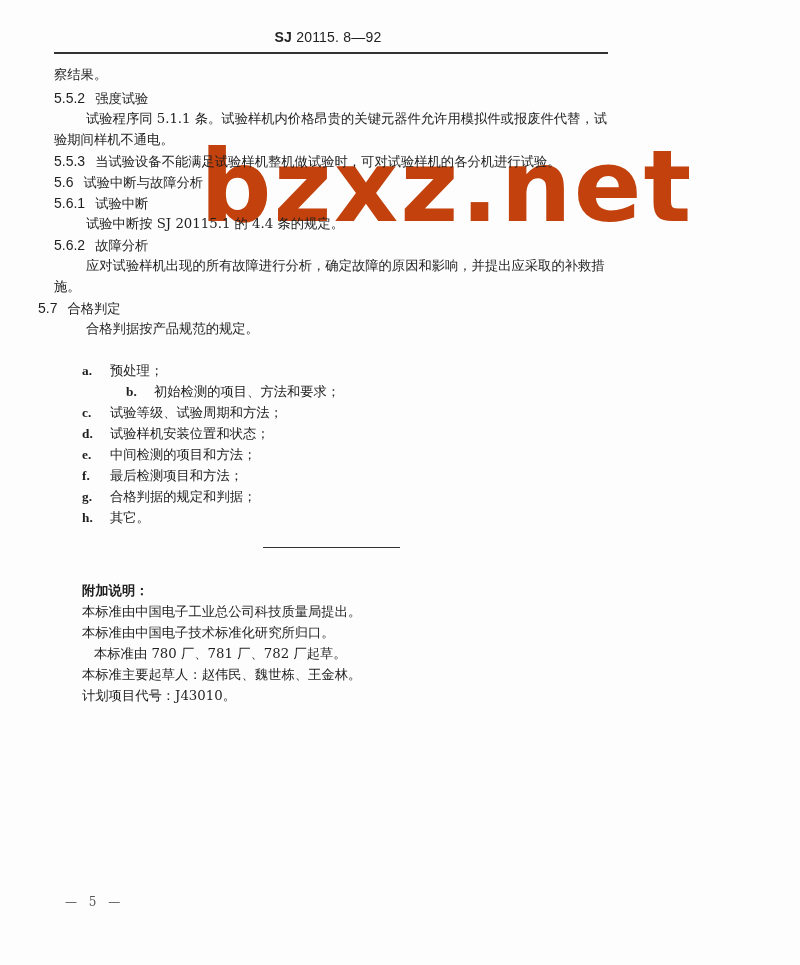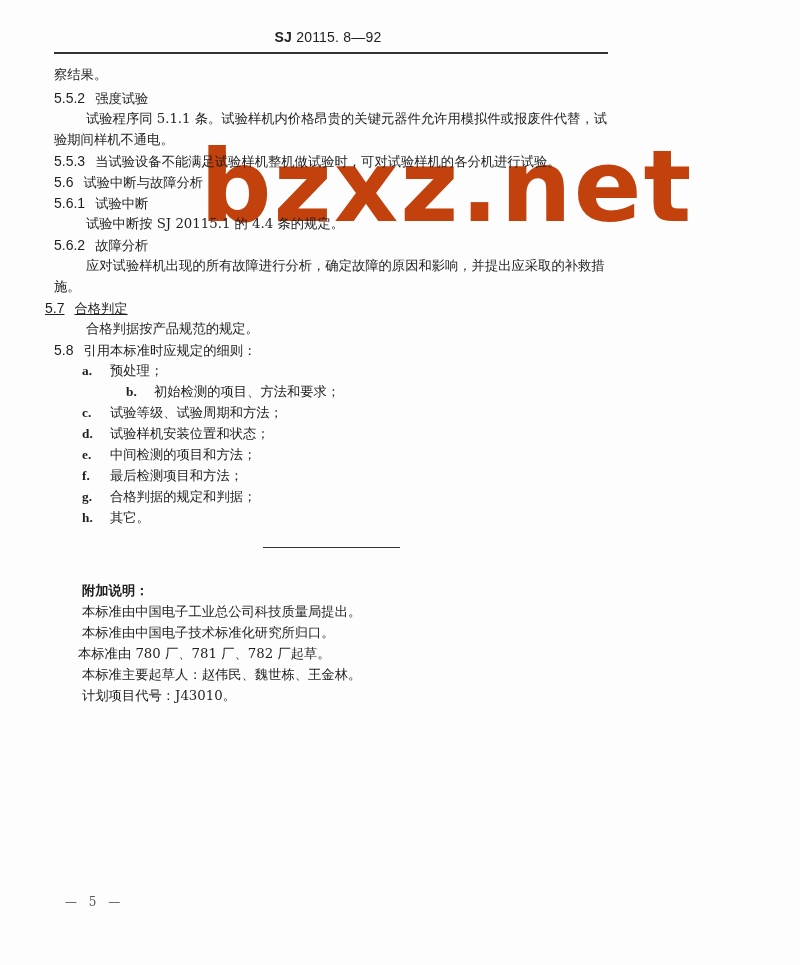--- a/index.html
+++ b/index.html
@@ -52,28 +52,25 @@
     <span class="num">5.6.1</span><span>试验中断</span>
   </div>
   <div class="line" style="left:86px; top:215px;">试验中断按 SJ 20115.1 的 4.4 条的规定。</div>
 
   <div class="line" style="left:54px; top:236px;">
     <span class="num">5.6.2</span><span>故障分析</span>
   </div>
   <div class="line" style="left:86px; top:257px;">应对试验样机出现的所有故障进行分析，确定故障的原因和影响，并提出应采取的补救措</div>
   <div class="line" style="left:54px; top:278px;">施。</div>
 
-  <div class="line" style="left:45px; top:299px;text-decoration:underline;">
+  <div class="line" style="left:38px; top:299px;">
     <span class="num">5.7</span><span>合格判定</span>
   </div>
   <div class="line" style="left:86px; top:320px;">合格判据按产品规范的规定。</div>
 
-  <div class="line" style="left:54px; top:341px;">
-    <span class="num">5.8</span><span>引用本标准时应规定的细则：</span>
-  </div>
 
   <div class="line" style="left:82px; top:362px;">
     <span class="item-label">a.</span><span>预处理；</span>
   </div>
   <div class="line" style="left:82px; top:383px;padding-left:44px;">
     <span class="item-label">b.</span><span>初始检测的项目、方法和要求；</span>
   </div>
   <div class="line" style="left:82px; top:425px;">
     <span class="item-label">d.</span><span>试验样机安装位置和状态；</span>
   </div>
@@ -91,18 +88,18 @@
   </div>
   <div class="line" style="left:82px; top:509px;">
     <span class="item-label">h.</span><span>其它。</span>
   </div>
 
   <div class="divider"></div>
 
   <div class="line bold" style="left:82px; top:582px;">附加说明：</div>
   <div class="line" style="left:82px; top:624px;">本标准由中国电子技术标准化研究所归口。</div>
   <div class="line" style="left:82px; top:603px;">本标准由中国电子工业总公司科技质量局提出。</div>
-  <div class="line" style="left:78px; top:645px;">本标准由 780 厂、781 厂、782 厂起草。</div>
+  <div class="line" style="left:94px; top:645px;">本标准由 780 厂、781 厂、782 厂起草。</div>
   <div class="line" style="left:82px; top:666px;">本标准主要起草人：赵伟民、魏世栋、王金林。</div>
   <div class="line" style="left:82px; top:687px;">计划项目代号：J43010。</div>
 
   <div class="footer">— 5 —</div>
 </div>
 
 </body></html>

